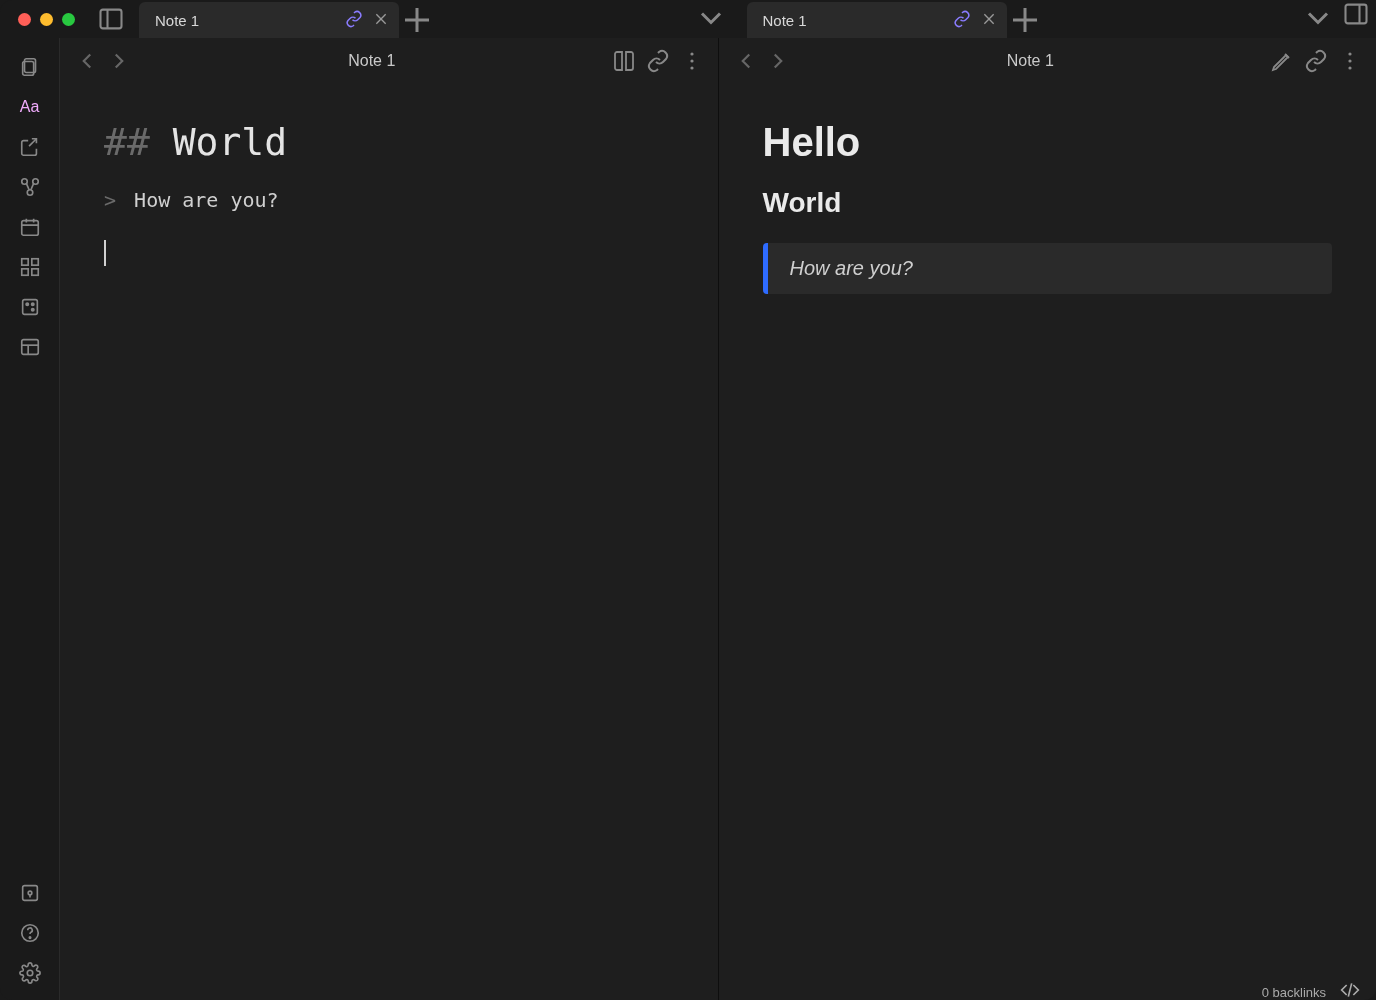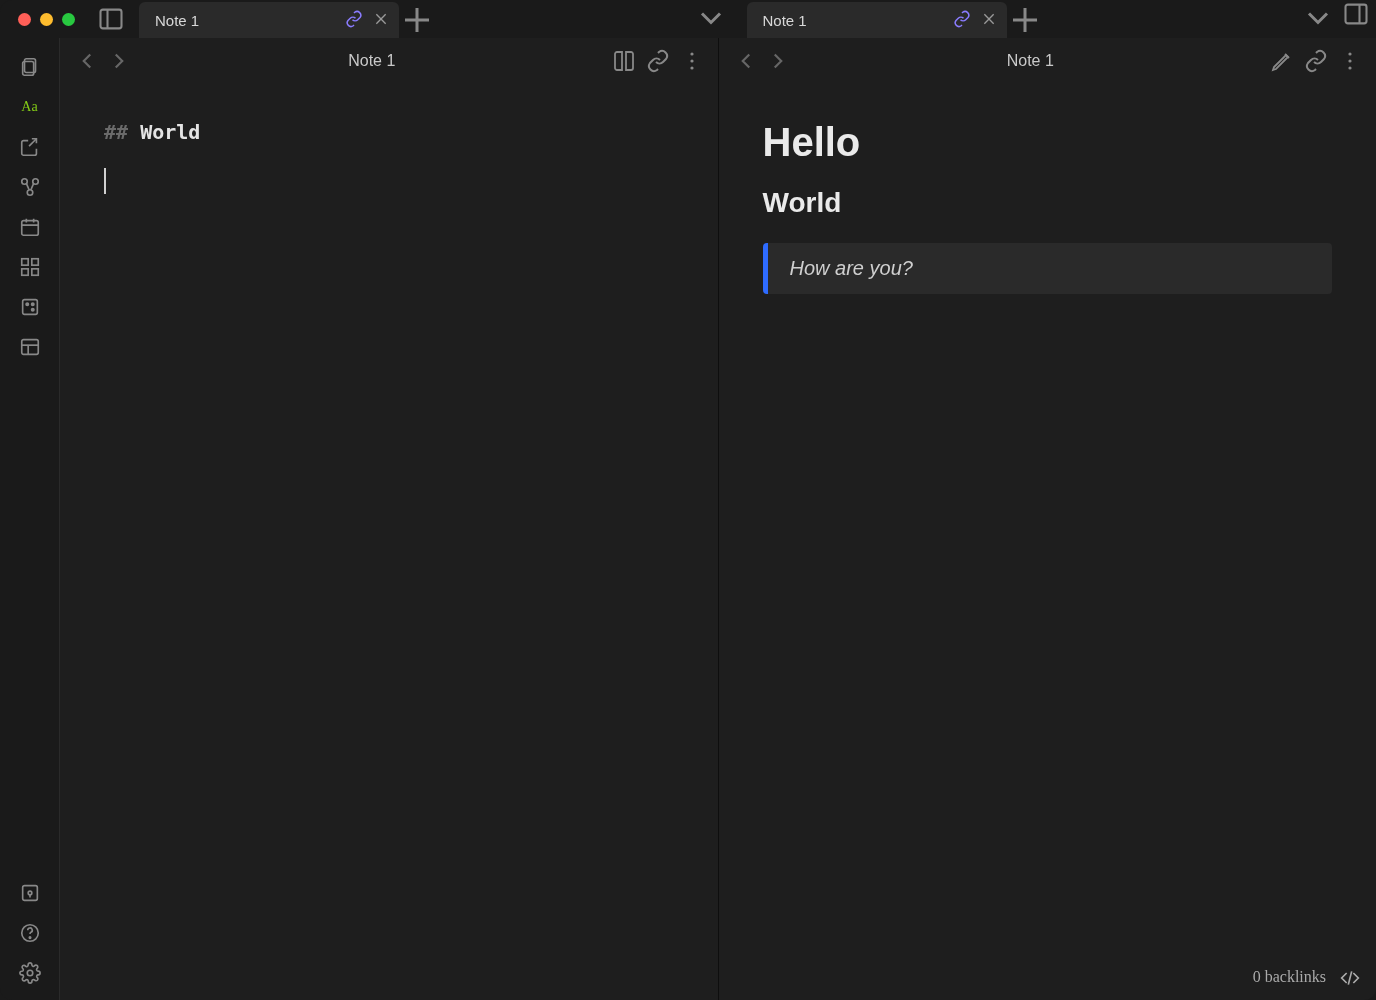--- a/index.html
+++ b/index.html
@@ -114,21 +114,21 @@
     padding: 36px 44px;
     overflow: hidden;
   }
 
   
   .md-source {
     font-family: "SF Mono", ui-monospace, Menlo, Consolas, monospace;
   }
   .md-h1 { font-size: 36px; font-weight: 600; color:#e4e4e4; margin-bottom: 28px;}
   .md-h1 .mark { color:#6a6a6a; }
-  .md-h2 { font-size: 20px; font-weight: 700; color:#e4e4e4; margin-bottom: 24px;}
+  .md-h2 { font-size: 38px; font-weight: 400; color:#e4e4e4; margin-bottom: 24px;}
   .md-h2 .mark { color:#6a6a6a; }
   .md-quote { font-size: 20px; color:#d0d0d0; margin-bottom: 28px;}
   .md-quote .mark { color:#6a6a6a; margin-right: 6px;}
   .cursor {
     display:inline-block; width:2px; height:26px; background:#d0d0d0; vertical-align:middle;
     animation: blink 1s step-end infinite;
   }
   @keyframes blink { 50% { opacity: 0; } }
 
   
@@ -146,26 +146,25 @@
     font-style: italic;
     font-size: 20px;
   }
 
   
   .statusbar {
     position: absolute;
     bottom: 0; right: 0;
     height: 32px;
     display: flex;
-    align-items: flex-start;
+    align-items: flex-end;
     gap: 14px;
     padding: 0 16px;
     color: #aaa;
-    font-size: 16px;
-    font-family: Liberation Serif, serif;
+    font-size: 13px;
   }
   .status-icon { width:20px; height:20px; display:flex;align-items:center;justify-content:center; color:#aaa;}
 
   svg { width: 100%; height: 100%; }
 </style>
 </head>
 <body>
 
 <div class="titlebar">
   <div class="traffic">
@@ -256,21 +255,21 @@
 
 <div class="main">
 
   <div class="ribbon">
     <div class="ribbon-icon">
       <svg viewBox="0 0 24 24" fill="none" stroke="currentColor" stroke-width="1.8">
           <rect x="6" y="3" width="12" height="15" rx="2"></rect>
           <rect x="4" y="6" width="12" height="15" rx="2"></rect>
         </svg>
     </div>
-    <div class="ribbon-icon" style="font-size:14px;color:#84cc16;font-family:Liberation Serif, serif;">Aa</div>
+    <div class="ribbon-icon" style="font-size:16px;color:#f0abfc;font-family:Liberation Sans, sans-serif;">Aa</div>
     <div class="ribbon-icon">
       <svg viewBox="0 0 24 24" fill="none" stroke="currentColor" stroke-width="1.8">
           <path d="M14 3h5v5"></path>
           <path d="M19 3l-8 8"></path>
           <path d="M19 14v5a2 2 0 0 1-2 2H5a2 2 0 0 1-2-2V7a2 2 0 0 1 2-2h5"></path>
         </svg>
     </div>
     <div class="ribbon-icon">
       <svg viewBox="0 0 24 24" fill="none" stroke="currentColor" stroke-width="1.8">
           <circle cx="6" cy="6" r="3"></circle>
@@ -373,20 +372,24 @@
                 <circle cx="12" cy="19" r="1.6"></circle>
               </svg>
             </div>
         </div>
       </div>
       <div class="pane-body md-source">
         <div class="md-h2">
           <span class="mark">##</span>
           <span> </span>
           <span>World</span>
+        </div>
+        <div class="md-quote">
+          <span class="mark">&gt;</span>
+          <span>How are you?</span>
         </div>
         <div><span class="cursor"></span></div>
       </div>
     </div>
 
     <div class="pane">
       <div class="pane-header">
         <div class="nav-arrows">
           <div class="nav-arrow">
               <svg viewBox="0 0 24 24" fill="none" stroke="currentColor" stroke-width="2">

